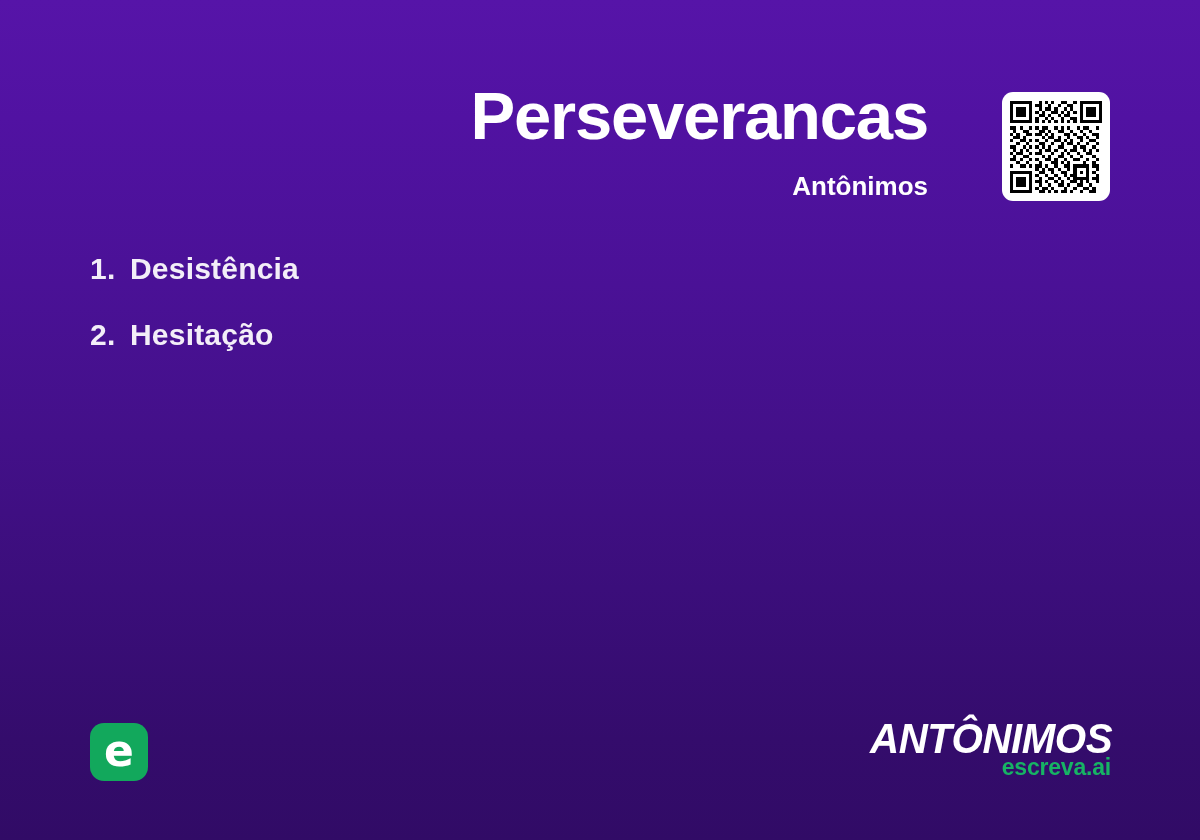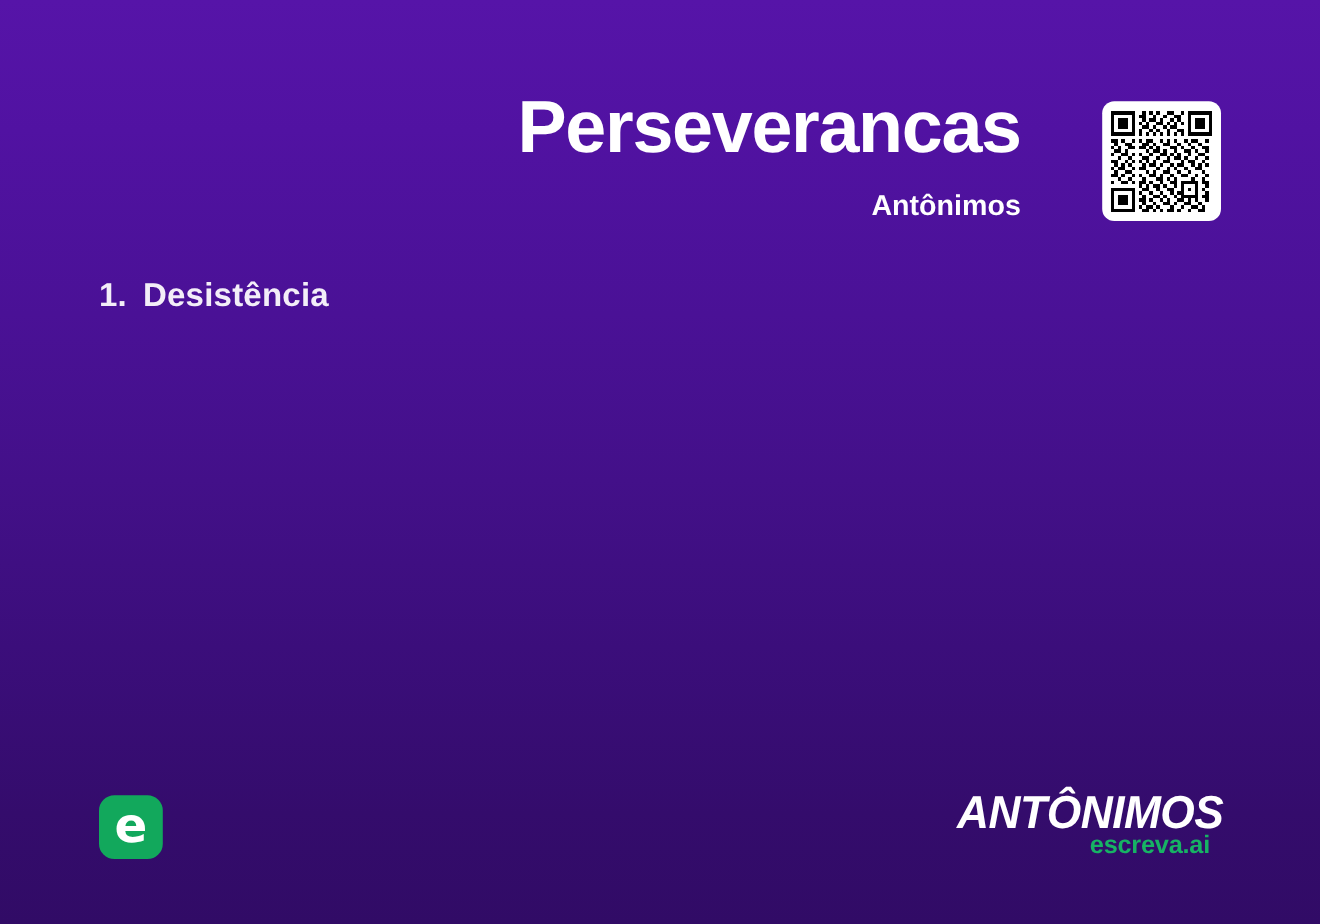--- a/index.html
+++ b/index.html
@@ -135,37 +135,40 @@
     font-family: "Liberation Sans", sans-serif;
   }
   .logo-sub {
     font-size: 23px;
     font-weight: 700;
     color: #17b364;
     letter-spacing: -0.2px;
     line-height: 1;
     display: block;
     margin-top: -4px;
-    margin-right: 12px;
+    margin-right: 1px;
     font-family: "Liberation Sans", sans-serif;
   }
 </style>
 </head>
 <body>
 
 <div id="card">
 
   <div class="title-block">
     <h1 class="card-title">Perseverancas</h1>
     <div class="card-subtitle">Antônimos</div>
   </div>
 
   <ul class="antonym-list">
     <li class="antonym-item">
       <span class="antonym-index">1.</span><span>Desistência</span>
+    </li>
+    <li class="antonym-item">
+      <span class="antonym-index">2.</span><span>Hesitação</span>
     </li>
   </ul>
 
   <div class="qr-wrap">
     <svg width="92" height="92" viewBox="0 0 29 29" shape-rendering="crispEdges" aria-hidden="true">
       <rect width="29" height="29" fill="#ffffff"></rect>
       <g fill="#000000">
 
         <rect x="0" y="0" width="7" height="1"></rect>
           <rect x="0" y="6" width="7" height="1"></rect>

